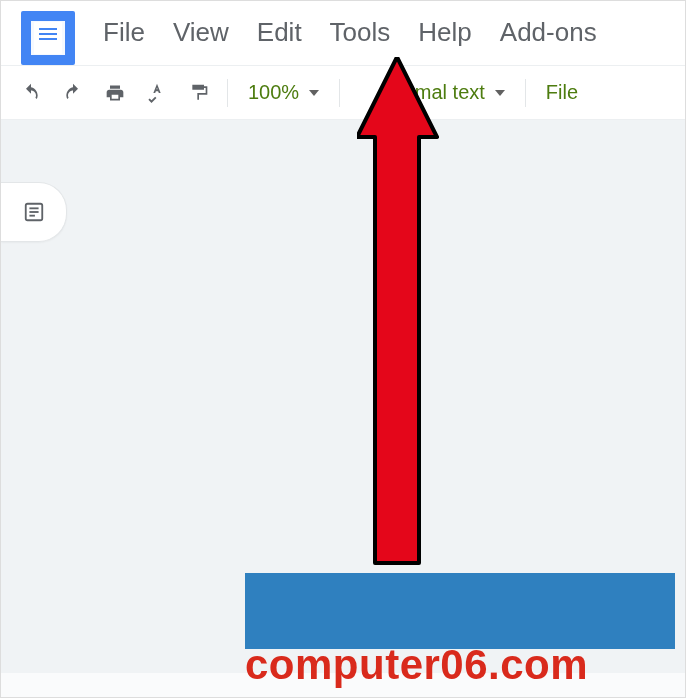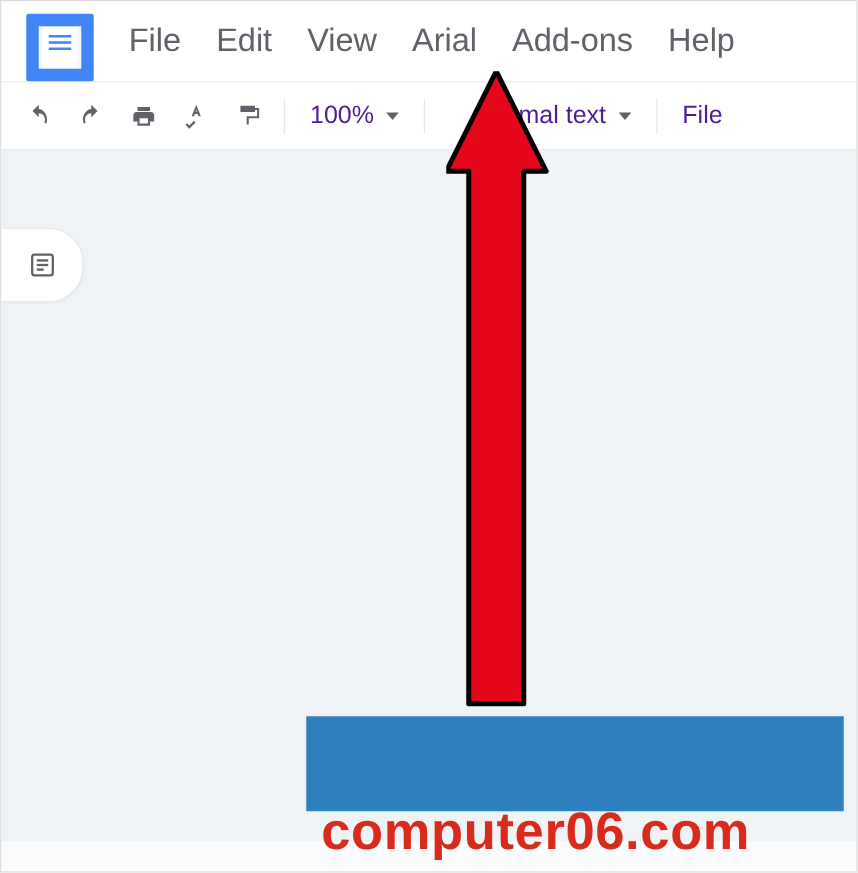--- a/index.html
+++ b/index.html
@@ -108,21 +108,21 @@
     height: 28px;
     background: #e3e6e8;
     margin: 0 6px;
   }
   .tb-dd {
     display: flex;
     align-items: center;
     gap: 10px;
     padding: 0 12px;
     font-size: 20px;
-    color: #4c1d95;
+    color: #4d7c0f;
     cursor: pointer;
   }
   .caret {
     width: 0; height: 0;
     border-left: 5px solid transparent;
     border-right: 5px solid transparent;
     border-top: 6px solid #616161;
   }
   .canvas {
     background: #f0f3f5;
@@ -157,45 +157,45 @@
   .watermark-box {
     position: absolute;
     left: 244px;
     bottom: 48px;
     width: 430px;
     height: 76px;
     background: #2f80bf;
   }
   .watermark-text {
     position: absolute;
-    left: 256px;
+    left: 244px;
     bottom: 8px;
     font-size: 42px;
     font-weight: bold;
     color: #d92a1c;
     font-family: Arial, sans-serif;
     letter-spacing: 0.5px;
   }
   svg.redo { transform: scaleX(-1); }
 </style>
 </head>
 <body>
 
 <div class="header">
   <div class="app-icon">
     <div class="app-icon-inner"></div>
   </div>
   <div class="title-area">
     <div class="menubar">
       <div>File</div>
+      <div>View</div>
       <div>Edit</div>
-      <div>View</div>
-      <div>Arial</div>
+      <div>Tools</div>
+      <div>Help</div>
       <div>Add-ons</div>
-      <div>Help</div>
     </div>
   </div>
 </div>
 
 <div class="toolbar">
   <div class="tb-btn">
     <svg width="22" height="20" viewBox="0 0 24 24">
         <path fill="#5f6368" d="M12 5V1L6 7l6 6V9c3.3 0 6 2.7 6 6 0 1-.3 2-.7 2.8l1.5 1.5C19.5 18 20 16.6 20 15c0-5.5-4.5-10-8-10z"></path>
       </svg>
   </div>

